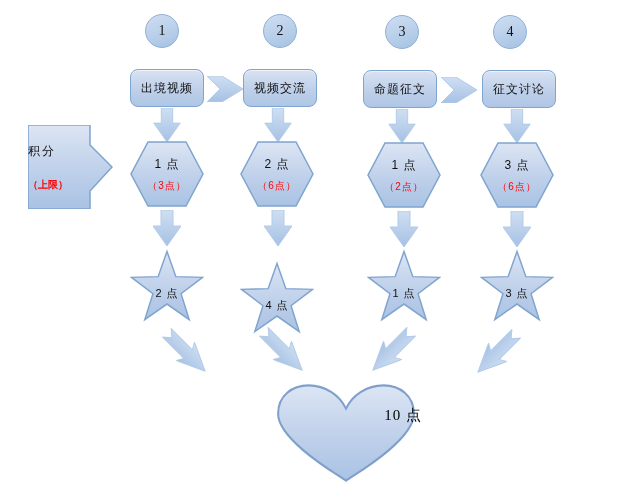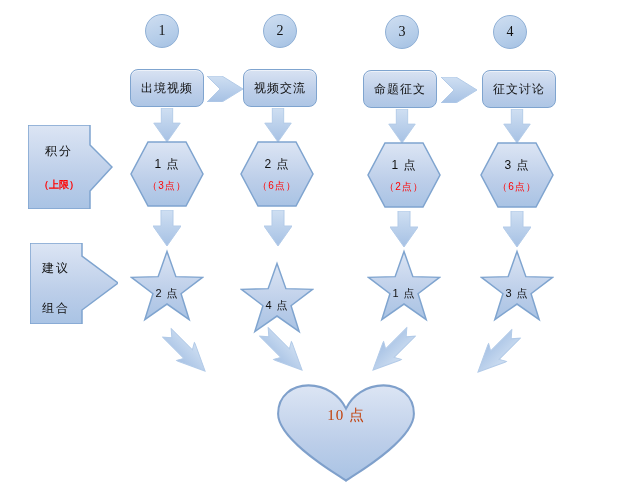--- a/index.html
+++ b/index.html
@@ -32,26 +32,26 @@
     display:flex;flex-direction:column;align-items:center;justify-content:center;
     gap:6px;pointer-events:none;
   }
   .hex-main{font-size:12px;color:#111;letter-spacing:1px;}
   .hex-sub{font-size:10px;color:#ff0000;letter-spacing:1px;}
   .star-text{
     position:absolute;left:0;width:100%;text-align:center;top:38px;
     font-size:11px;color:#111;letter-spacing:1px;pointer-events:none;
   }
   .heart-text{
-    position:absolute;left:0;width:100%;text-align:center;top:26px;
-    font-family:"Liberation Serif",serif;font-size:15px;color:#c2410c;
+    position:absolute;left:0;width:100%;text-align:right;top:26px;
+    font-family:"Liberation Serif",serif;font-size:15px;color:#000000;
     letter-spacing:1px;pointer-events:none;
   }
   .label-text{
-    position:absolute;text-align:center;pointer-events:none;
+    position:absolute;text-align:left;pointer-events:none;
     font-size:12px;color:#111;letter-spacing:2px;
   }
   .label-sub{font-size:10px;color:#ff0000;letter-spacing:0;font-weight:bold;}
   .rot45{transform:rotate(45deg);}
   .rot135{transform:rotate(135deg);}
 </style>
 </head>
 <body>
 
 <div id="canvas">
@@ -212,21 +212,14 @@
   </div>
 
   <div class="abs" style="left:28px;top:125px;width:85px;height:84px">
     <svg class="shape-svg" width="85" height="84" viewBox="0 0 85 84">
       <polygon points="0,0 62,0 62,20 84,42 62,66 62,84 0,84" fill="url(#shapeGrad)" stroke="#7fa4cf" stroke-width="1.5"></polygon>
     </svg>
     <div class="label-text" style="left:0;top:18px;width:62px">积分</div>
     <div class="label-text label-sub" style="left:0;top:53px;width:62px">（上限）</div>
   </div>
 
-  <div class="abs" style="left:30px;top:243px;width:88px;height:81px">
-    <svg class="shape-svg" width="88" height="81" viewBox="0 0 88 81">
-      <polygon points="0,0 52,0 52,13 88,40 52,67 52,81 0,81" fill="url(#shapeGrad)" stroke="#7fa4cf" stroke-width="1.5"></polygon>
-    </svg>
-    <div class="label-text" style="left:0;top:17px;width:52px">建议</div>
-    <div class="label-text" style="left:0;top:57px;width:52px">组合</div>
-  </div>
 
 </div>
 
 </body></html>

